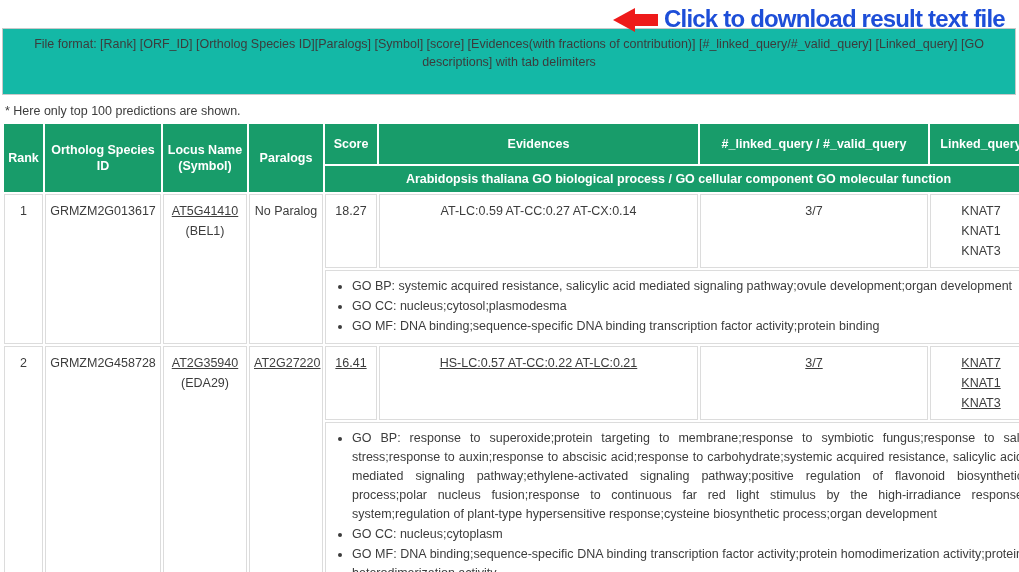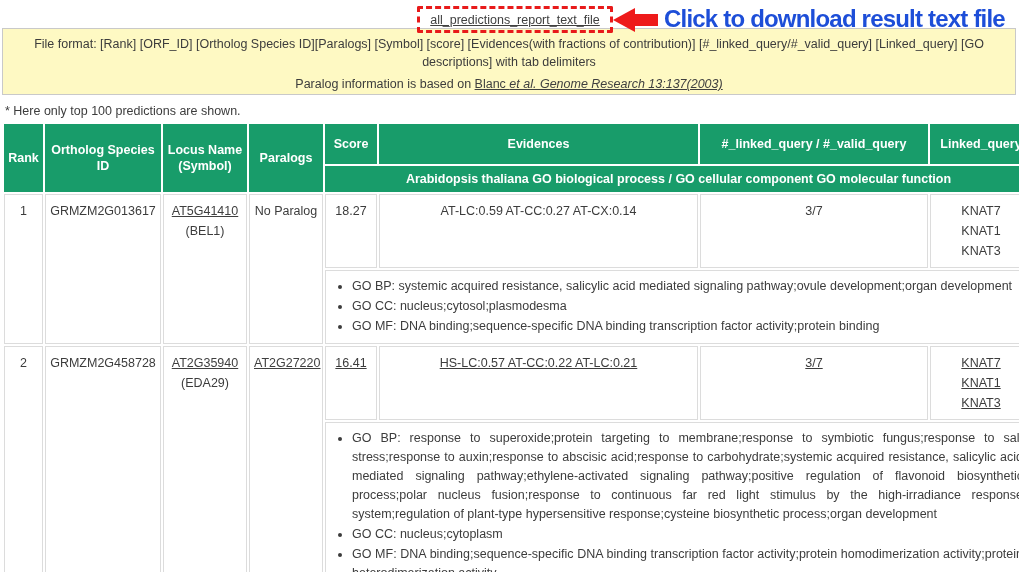--- a/index.html
+++ b/index.html
@@ -26,21 +26,21 @@
   }
   .dl-arrow .tail { width: 23px; height: 12px; background: #ee1a1a; }
   .callout {
     position: absolute; left: 664px; top: 5px; white-space: nowrap;
     font-size: 24px; font-weight: bold; letter-spacing: -0.8px; color: #1d4ed8;
   }
 
   
   .info-box {
     position: absolute; left: 2px; top: 28px; width: 1014px; height: 67px;
-    border: 1px solid #c9c9c9; background: #fef9c3;
+    border: 1px solid #c9c9c9; background: #14b8a6;
     text-align: center; padding: 6px 4px 0 4px; line-height: 18px;
   }
   .paralog-line { margin-top: 4px; }
   .cite-link { color: #3f3f3f; text-decoration: underline; cursor: pointer; }
 
   
   .note { position: absolute; left: 5px; top: 104px; text-align: center; }
 
   
   table.pred {
@@ -63,35 +63,29 @@
   td.evi2 { height: 68px; text-decoration: underline; }
   .locus-link, .paralog-link { color: #3f3f3f; text-decoration: underline; cursor: pointer; margin-top: 44px; }
   td.go-cell { text-align: left; padding: 4px 6px 6px 10px; }
   .go-list { margin: 0; padding: 0 4px 0 22px; }
   .go-list li { text-align: justify; line-height: 19px; padding: 0; margin: 0 0 1px 0; }
 </style>
 </head>
 <body>
 
 <div class="annotation-layer">
-  <div class="dashed-box">
-    <a class="dl-link">all_predictions_report_text_file</a>
-  </div>
   <div class="dl-arrow">
     <span class="head"></span>
     <span class="tail"></span>
   </div>
   <div class="callout">Click to download result text file</div>
 </div>
 
 <div class="info-box">
   <div class="fmt-line">File format: [Rank] [ORF_ID] [Ortholog Species ID][Paralogs] [Symbol] [score] [Evidences(with fractions of contribution)] [#_linked_query/#_valid_query] [Linked_query] [GO descriptions] with tab delimiters</div>
-  <div class="paralog-line">
-    <span>Paralog information is based on </span><a class="cite-link"><span>Blanc </span><i>et al. Genome Research 13:137(2003)</i></a>
-  </div>
 </div>
 
 <div class="note">* Here only top 100 predictions are shown.</div>
 
 <table class="pred">
   <colgroup>
     <col style="width:39px">
       <col style="width:116px">
       <col style="width:84px">
       <col style="width:74px">

